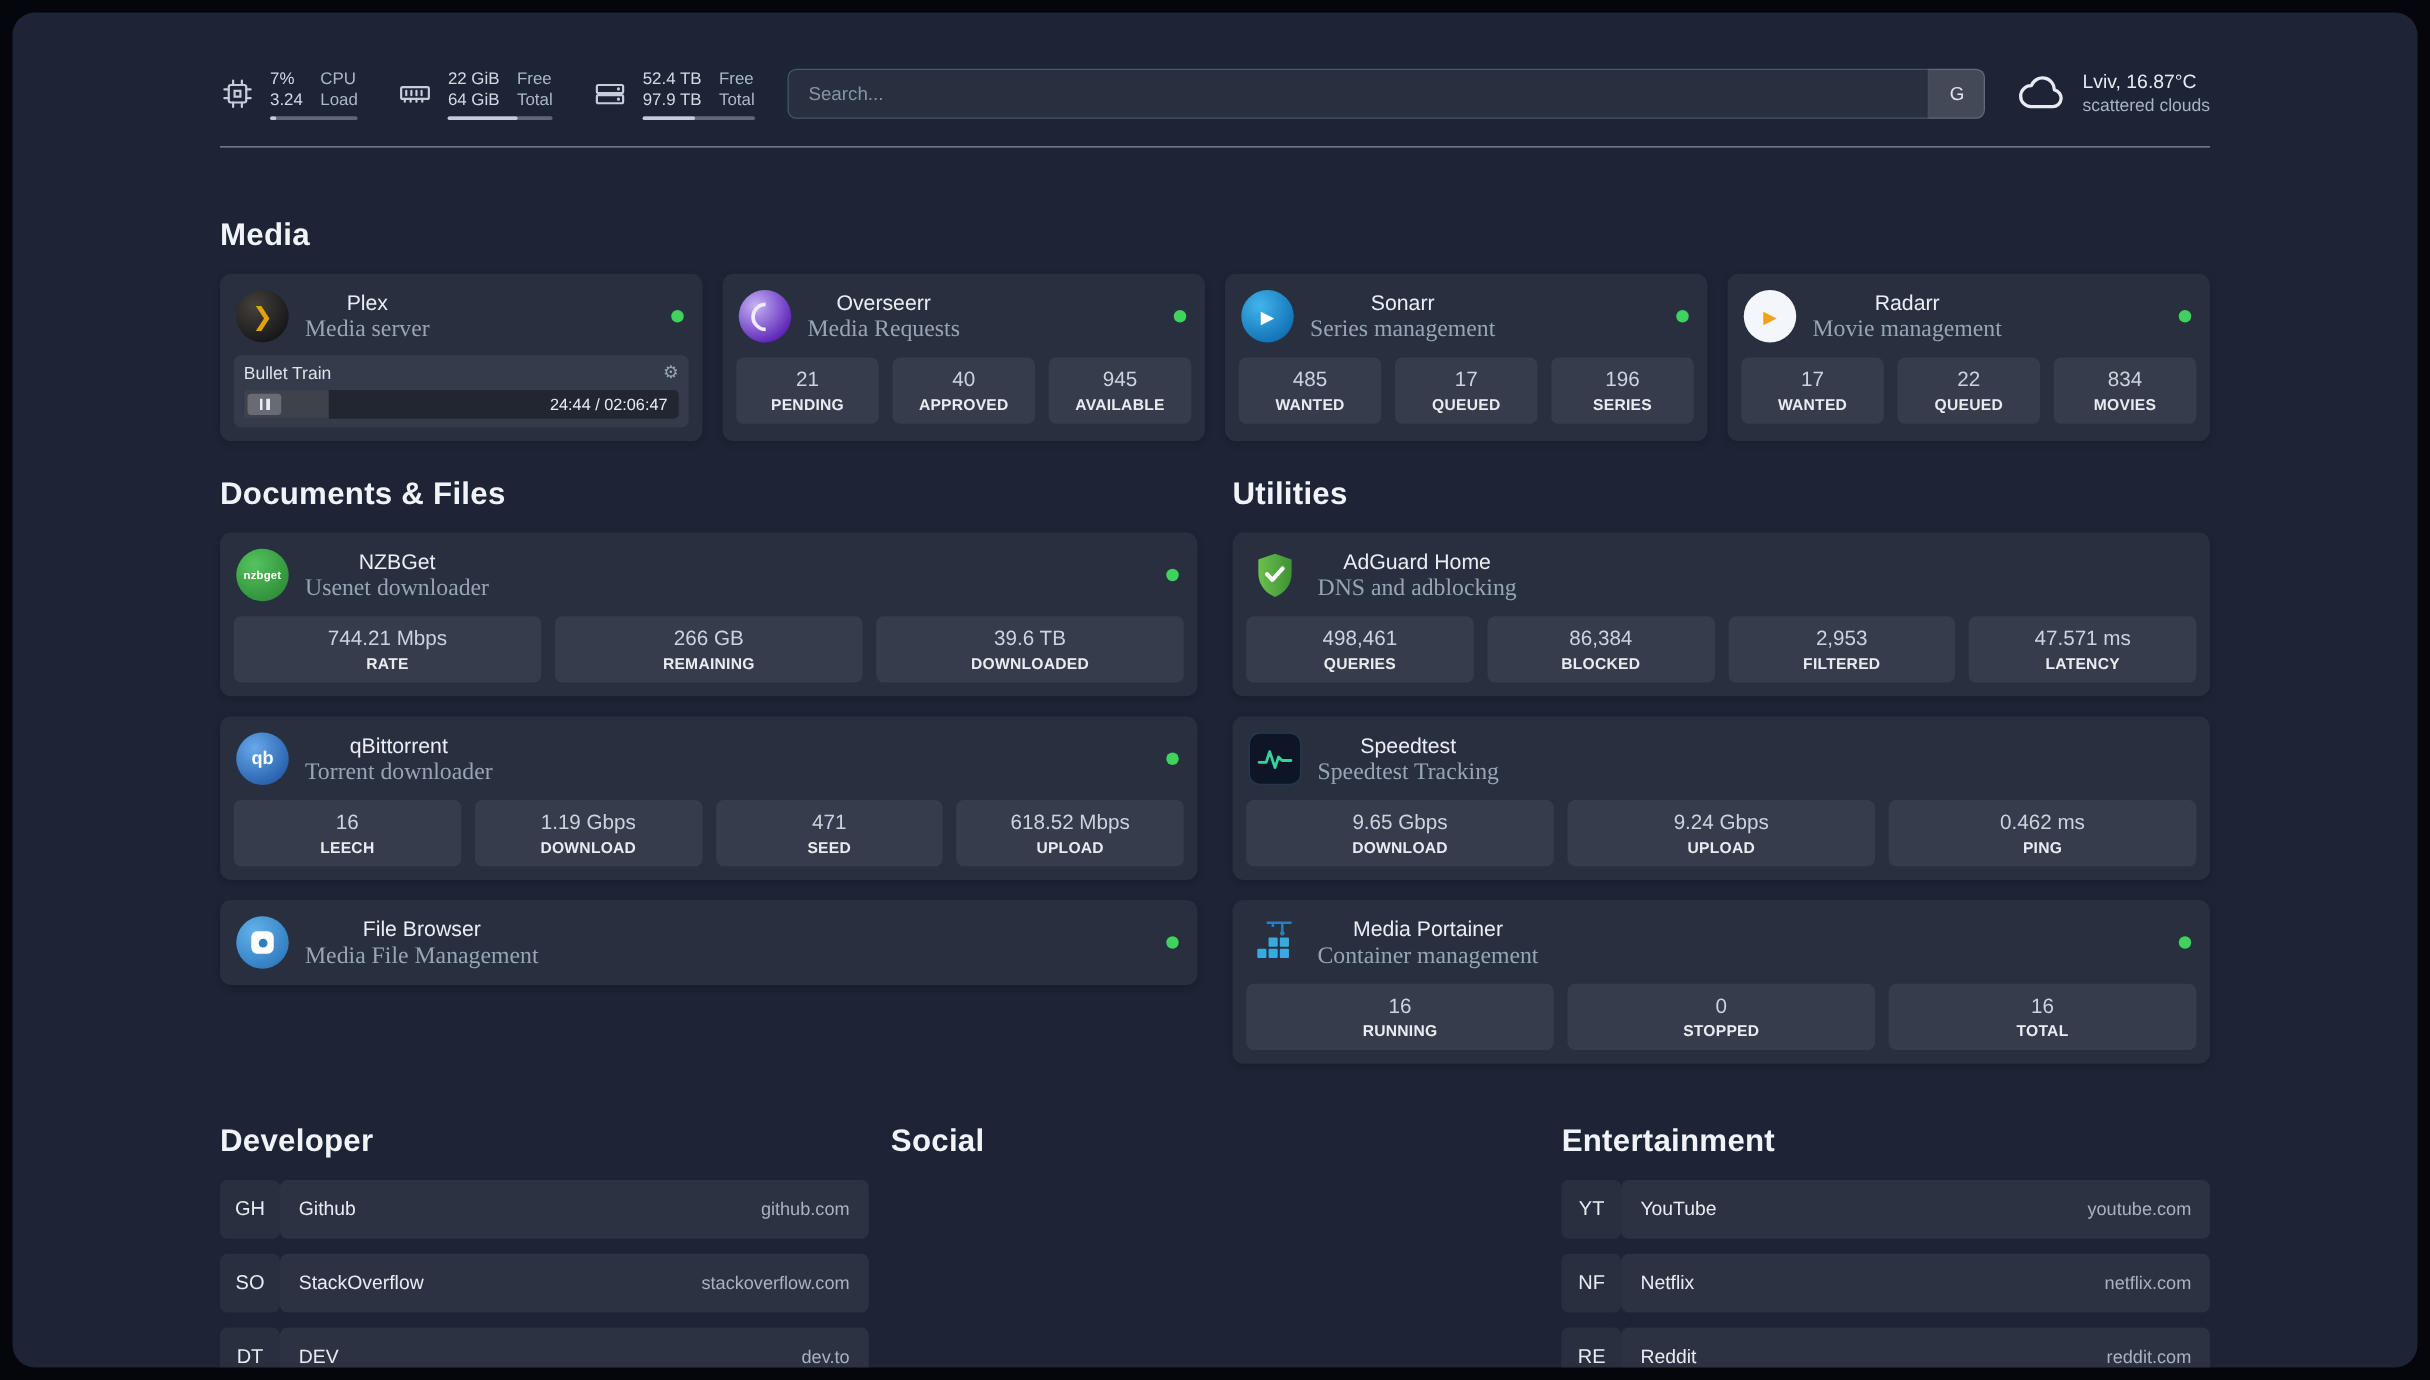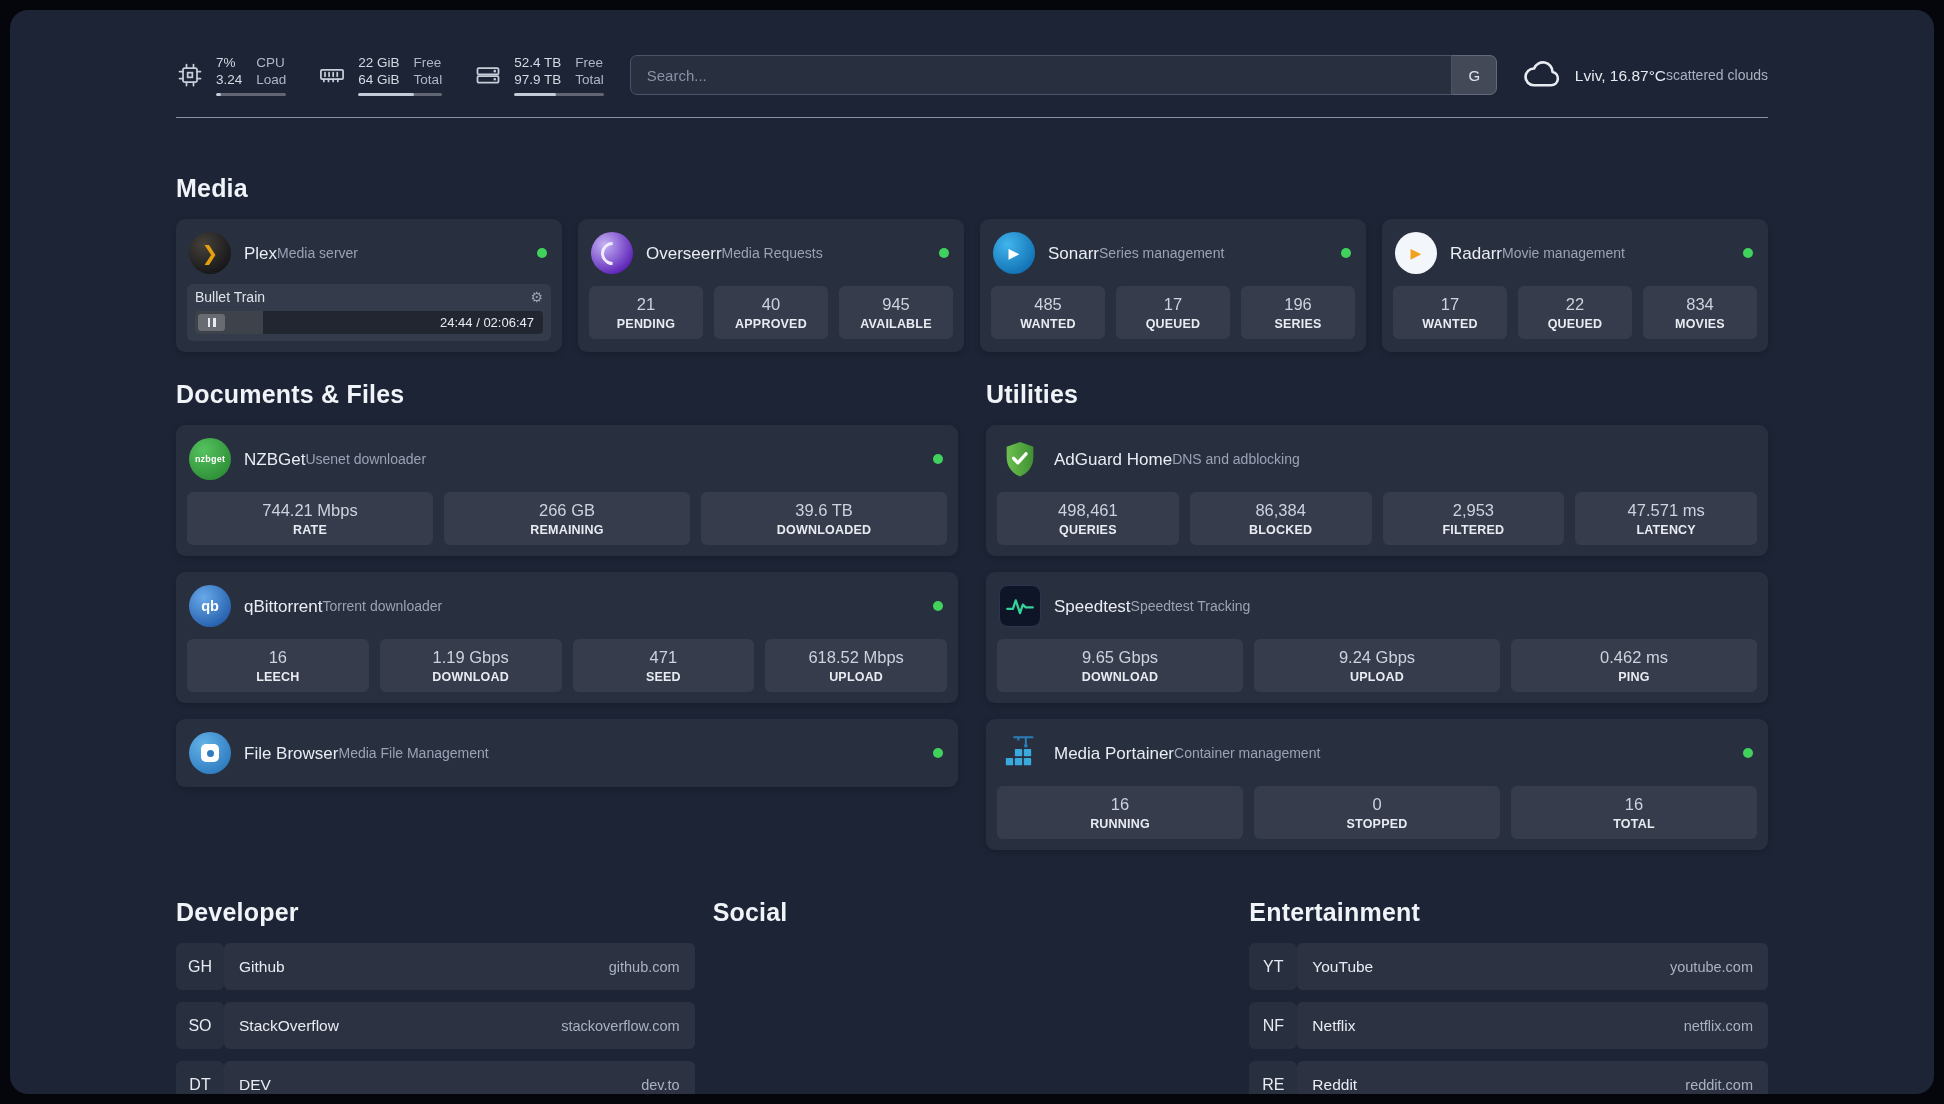--- a/index.html
+++ b/index.html
@@ -44,44 +44,44 @@
   .searchwrap input::placeholder { color: #8a93a6; }
   .search-provider {
     position: absolute; right: 0; top: 0; bottom: 0; width: 46px;
     background: rgba(255,255,255,.13);
     border: none; border-left: 1px solid #4a5368;
     border-radius: 0 7px 7px 0;
     color: #e2e6ee; font-size: 15px; cursor: pointer;
     font-family: inherit;
   }
   .weather { display: flex; align-items: center; gap: 12px; }
-  .weather-text { display: flex; flex-direction: row; line-height: 19px; }
+  .weather-text { display: flex; flex-direction: column; line-height: 19px; }
   .weather-loc { font-size: 15.5px; color: #e6eaf1; }
   .weather-cond { font-size: 14px; color: #a9b2c1; }
   .divider { margin-top: 13px; height: 1px; background: rgba(230,233,240,.55); }
 
   
   h2.sec-title { font-size: 25px; font-weight: 600; color: #f0f3f8; margin-bottom: 16px; letter-spacing: .2px; }
   .media-section { margin-top: 56px; }
   .grid4 { display: grid; grid-template-columns: repeat(4, 1fr); gap: 16px; }
   .twocol { margin-top: 28px; display: grid; grid-template-columns: 1fr 1fr; gap: 28px; align-items: start; }
   .stack { display: flex; flex-direction: column; gap: 16px; }
 
   
   .card {
     background: rgba(255,255,255,.05);
     border-radius: 9px;
     padding: 11px;
     box-shadow: 0 2px 6px rgba(0,0,0,.18);
     cursor: pointer;
   }
   .card-head { display: flex; align-items: center; gap: 13px; padding: 2px 4px 2px 2px; }
-  .svc-meta { display: flex; flex-direction: row; line-height: 21px; text-align: center; }
+  .svc-meta { display: flex; flex-direction: column; line-height: 21px; text-align: center; }
   .svc-name { font-size: 17px; color: #eaedf3; font-weight: 500; }
-  .svc-sub { font-size: 14px; color: #9aa3b4; }
+  .svc-sub { font-size: 19px; color: #9aa3b4; font-family: Liberation Serif, serif; }
   .dot { margin-left: auto; width: 10px; height: 10px; border-radius: 50%; background: #41d15d; flex: 0 0 auto; }
 
   .stats { margin-top: 10px; display: grid; grid-auto-flow: column; grid-auto-columns: 1fr; gap: 11px; }
   .stat { background: rgba(255,255,255,.065); border-radius: 6px; text-align: center; padding: 8px 4px 7px; }
   .stat .v { font-size: 16.5px; color: #ccd3de; line-height: 21px; }
   .stat .l { font-size: 12.5px; font-weight: 700; color: #e8ecf2; line-height: 16px; margin-top: 1px; letter-spacing: .2px; }
 
   
   .svc-icon {
     width: 42px; height: 42px; border-radius: 50%;

